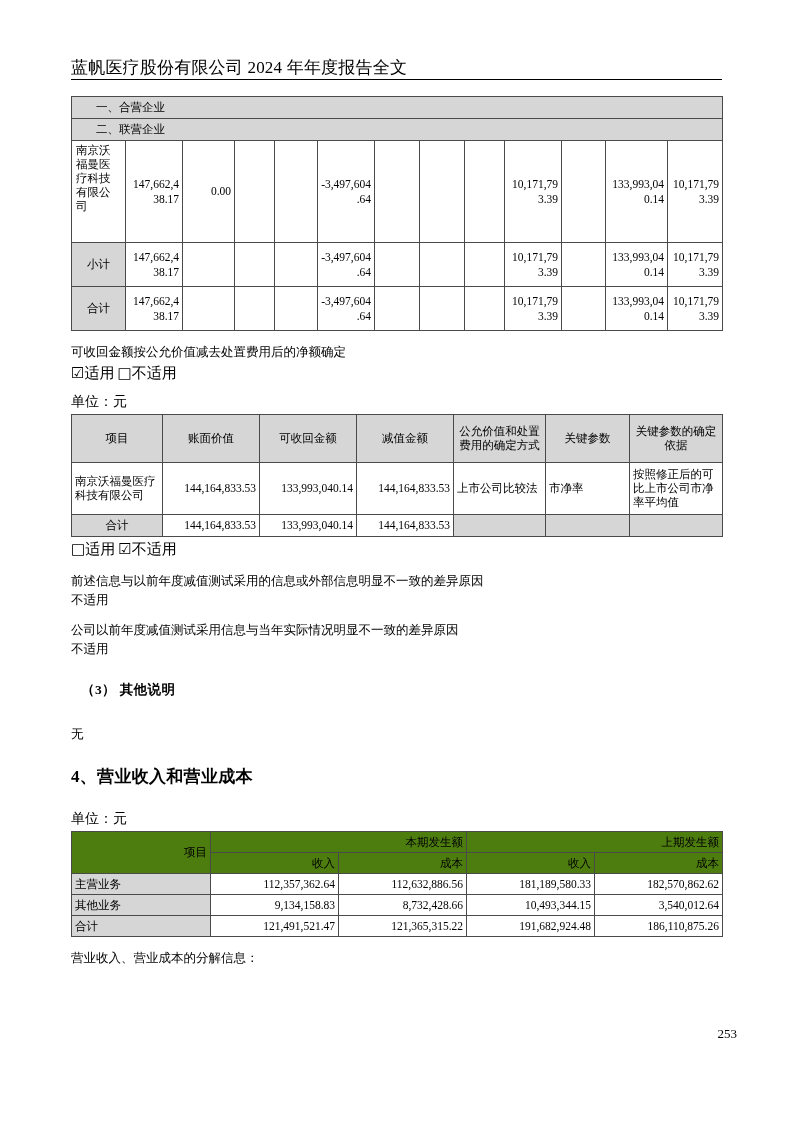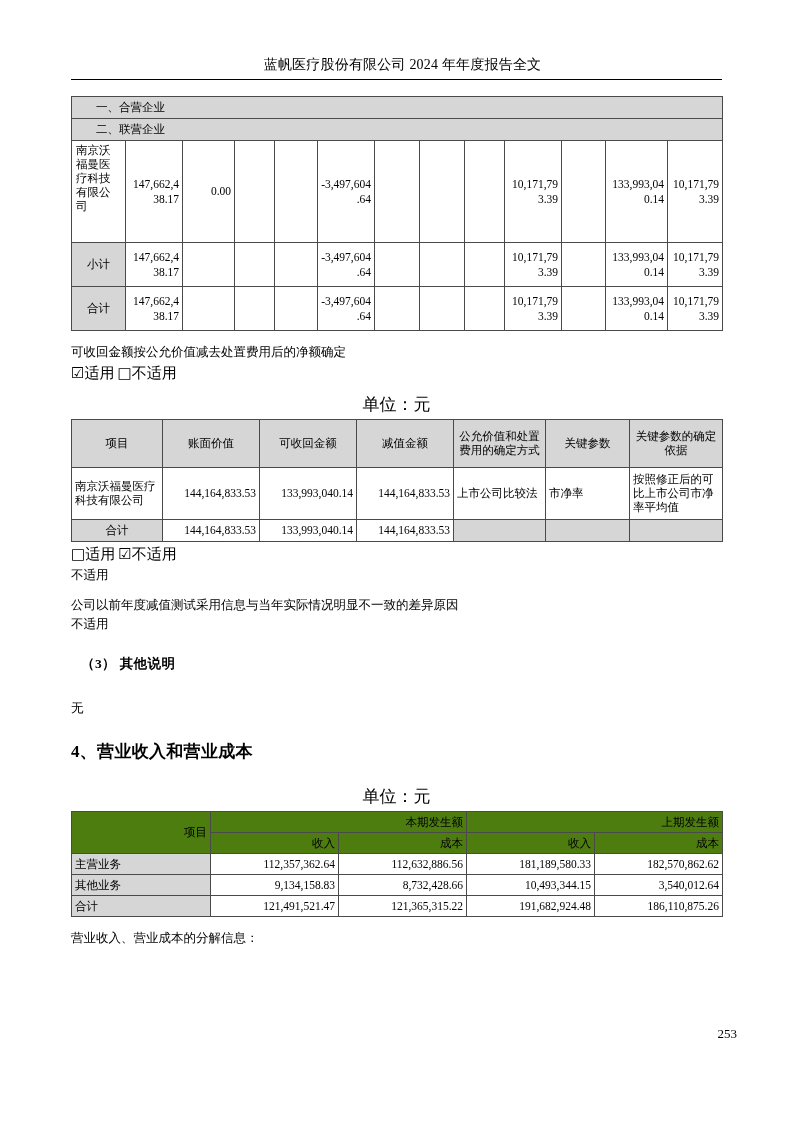--- a/index.html
+++ b/index.html
@@ -22,22 +22,22 @@
     box-sizing: border-box;
     padding: 0;
   }
 
   
   .run-head {
     position: absolute;
     top: 56px;
     left: 71px;
     right: 59px;
-    text-align: center;
-    font-size: 14px;
+    text-align: left;
+    font-size: 17px;
     letter-spacing: 0.2px;
     white-space: nowrap;
   }
   .head-rule {
     position: absolute;
     top: 79px;
     left: 71px;
     width: 651px;
     height: 0;
     border-top: 1.2px solid #000;
@@ -89,22 +89,22 @@
   }
 
   
   .para {
     font-size: 12.5px;
     line-height: 1.38;
     margin: 13px 0 0 0;
   }
   .para.tight { margin-top: 2px; }
   .unit {
-    font-size: 17px;
-    text-align: center;
+    font-size: 14px;
+    text-align: left;
     margin: 9px 0 3px 0;
   }
   .gap-m { height: 14px; }
   .gap-l { height: 22px; }
 
   .h3 {
     font-size: 13.5px;
     font-weight: bold;
     margin: 0;
     padding-left: 10px;
@@ -266,20 +266,21 @@
           <td class="shade"></td>
           <td class="shade"></td>
         </tr>
       </tbody>
     </table>
 
     <p class="para tight">
       <span class="cb">□适用</span><span>&nbsp;</span><span class="cb">☑不适用</span>
     </p>
 
+    <p class="para">前述信息与以前年度减值测试采用的信息或外部信息明显不一致的差异原因</p>
     <p class="para tight">不适用</p>
 
     <p class="para">公司以前年度减值测试采用信息与当年实际情况明显不一致的差异原因</p>
     <p class="para tight">不适用</p>
 
     <div class="gap-l"></div>
 
     <p class="h3">（3） 其他说明</p>
     <div class="gap-m"></div>
     <p class="para">无</p>

